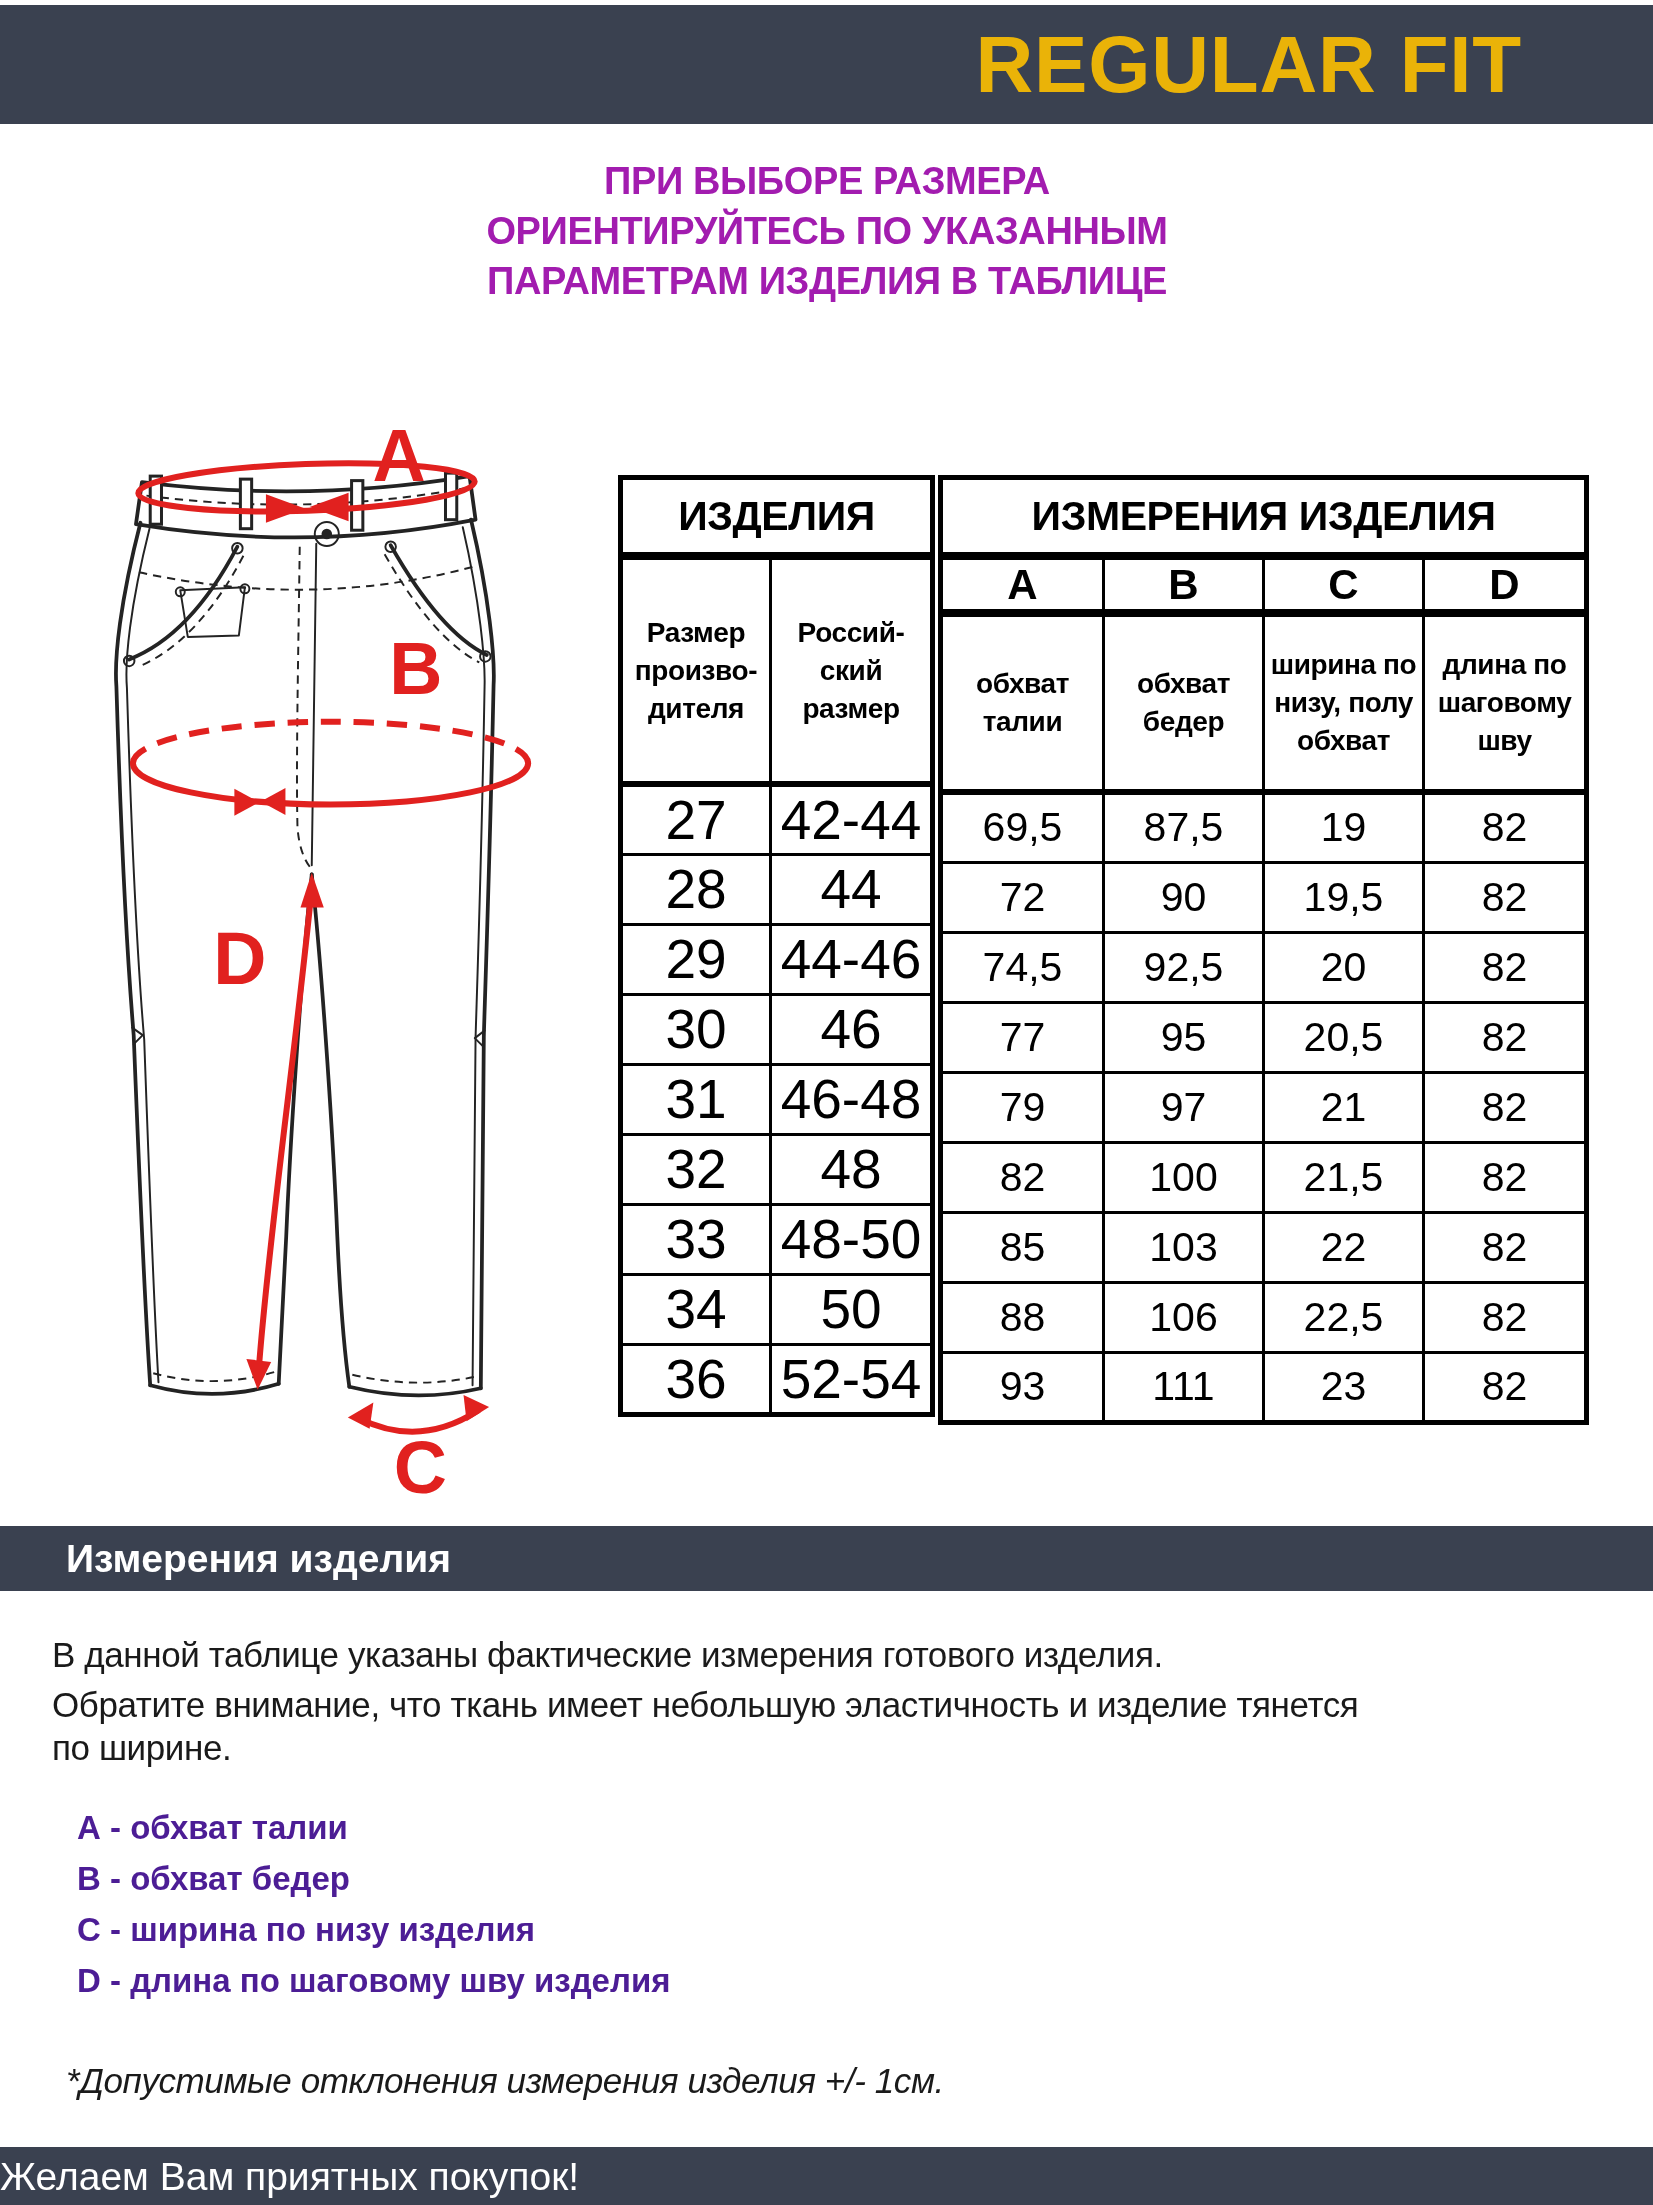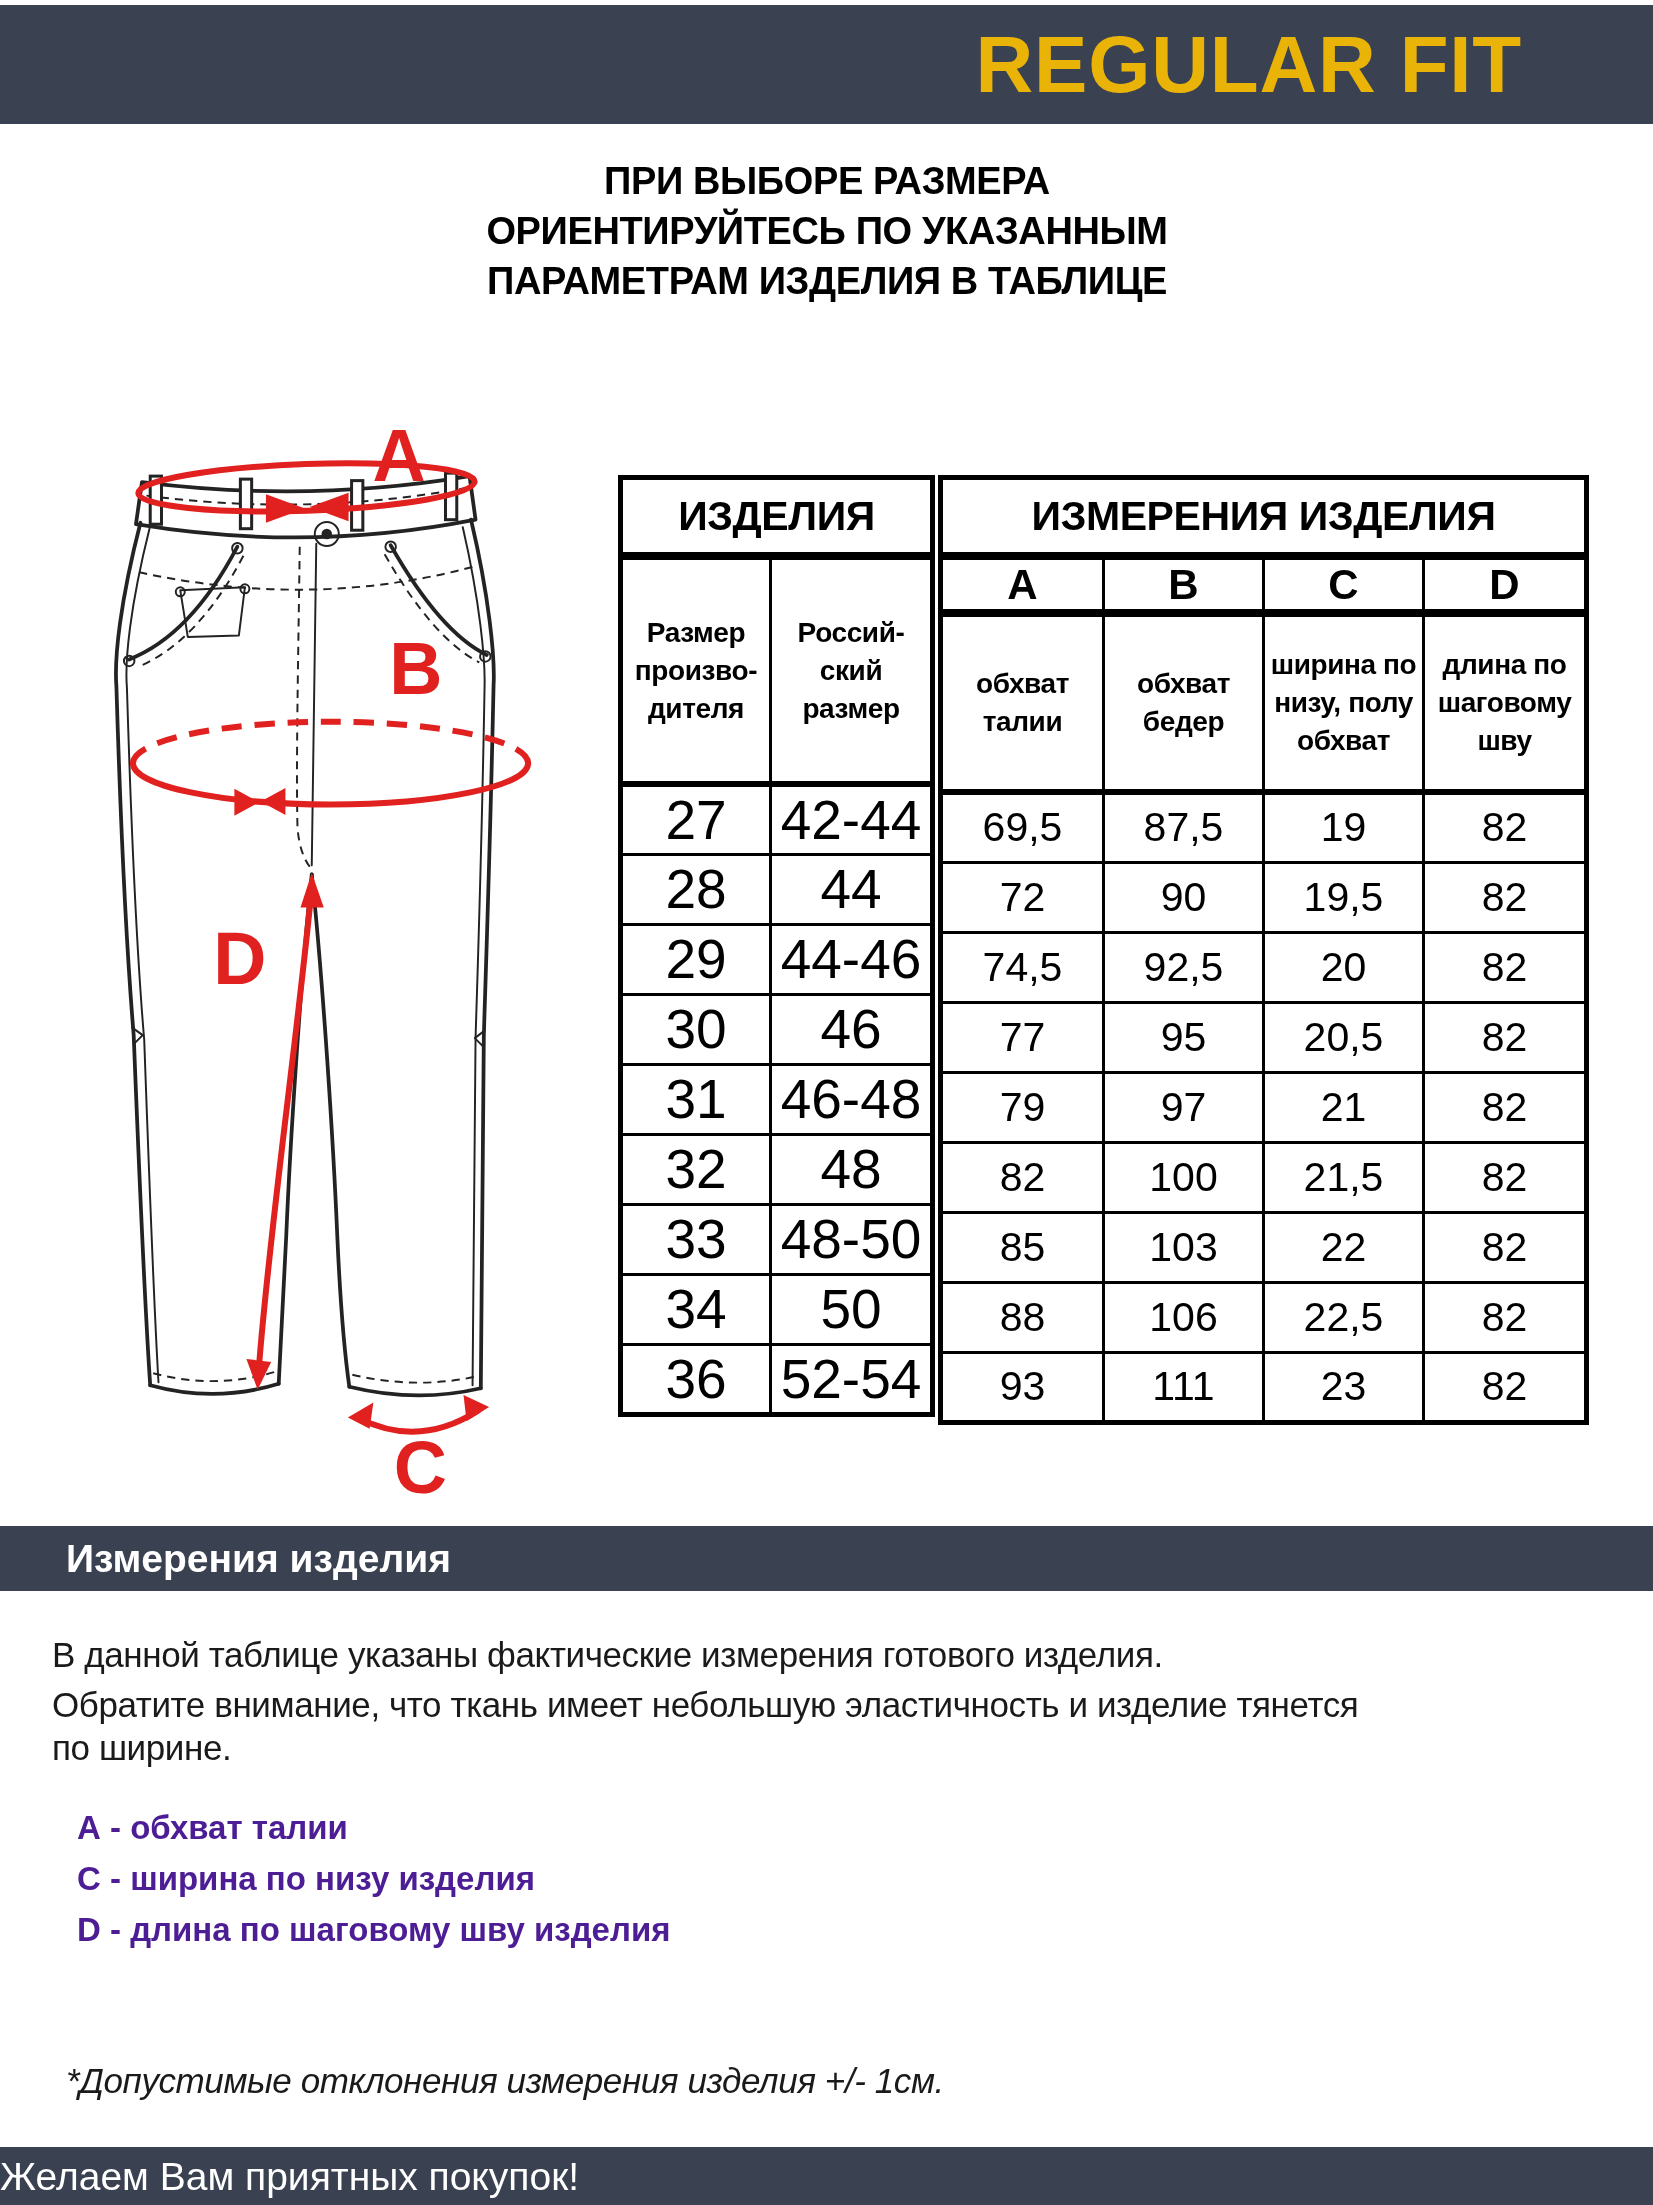--- a/index.html
+++ b/index.html
@@ -15,21 +15,21 @@
   .banner{position:absolute;left:0;top:4.5px;width:1654px;height:119px;background:var(--navy);}
   .banner-text{
     position:absolute;right:132px;top:0;height:119px;line-height:119px;
     font-size:80px;font-weight:700;color:#eab308;letter-spacing:0.8px;white-space:nowrap;
   }
 
   
   .intro{
     position:absolute;left:301px;top:156px;width:1052px;
     text-align:center;font-weight:700;font-size:38px;line-height:50px;
-    color:#000000;white-space:pre-line;letter-spacing:-0.4px;
+    color:#a21caf;white-space:pre-line;letter-spacing:-0.4px;
   }
 
   
   .jeans{position:absolute;left:66px;top:410px;width:481px;height:1112px;}
   .jeans .ink{stroke:#232323;fill:none;stroke-width:5;stroke-linejoin:round;stroke-linecap:round;}
   .jeans .thin{stroke-width:2.6;}
   .jeans .dash{stroke:#232323;fill:none;stroke-width:2.6;stroke-dasharray:11 8;stroke-linecap:butt;}
   .jeans .loop{stroke:#232323;fill:#ffffff;stroke-width:4;}
   .jeans .redln{stroke:var(--red);fill:none;stroke-width:8;stroke-linecap:round;}
   .jeans .reddash{stroke:var(--red);fill:none;stroke-width:8;stroke-dasharray:27 17;stroke-linecap:butt;}
@@ -315,20 +315,21 @@
   </div>
 
   <div class="notes">
     <p>В данной таблице указаны фактические измерения готового изделия.</p>
     <p>Обратите внимание, что ткань имеет небольшую эластичность и изделие тянется
 по ширине.</p>
   </div>
 
   <div class="legend">
     <div>А - обхват талии</div>
+    <div>В - обхват бедер</div>
     <div>С - ширина по низу изделия</div>
     <div>D - длина по шаговому шву изделия</div>
   </div>
 
   <div class="disclaimer">*Допустимые отклонения измерения изделия +/- 1см.</div>
 
   <div class="footer">
     <span>Желаем Вам приятных покупок!</span>
   </div>
 

